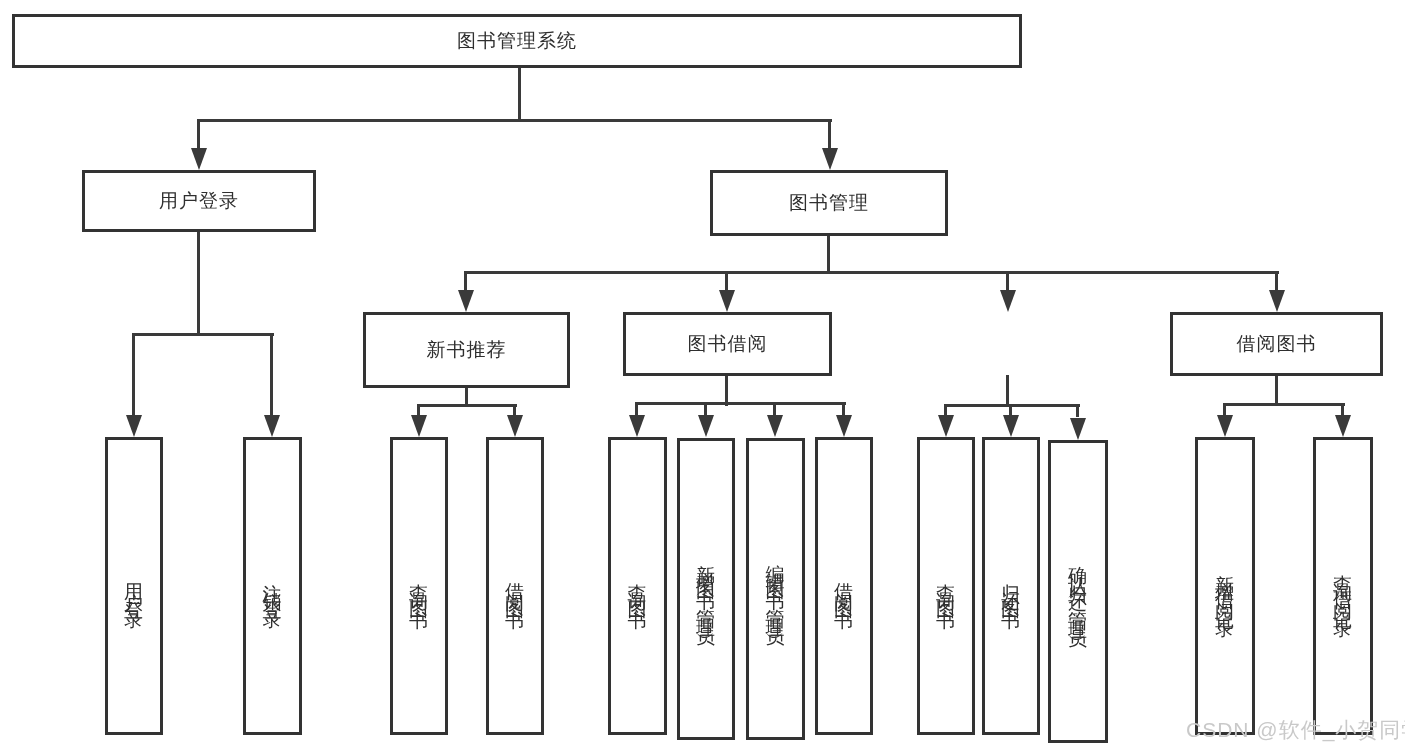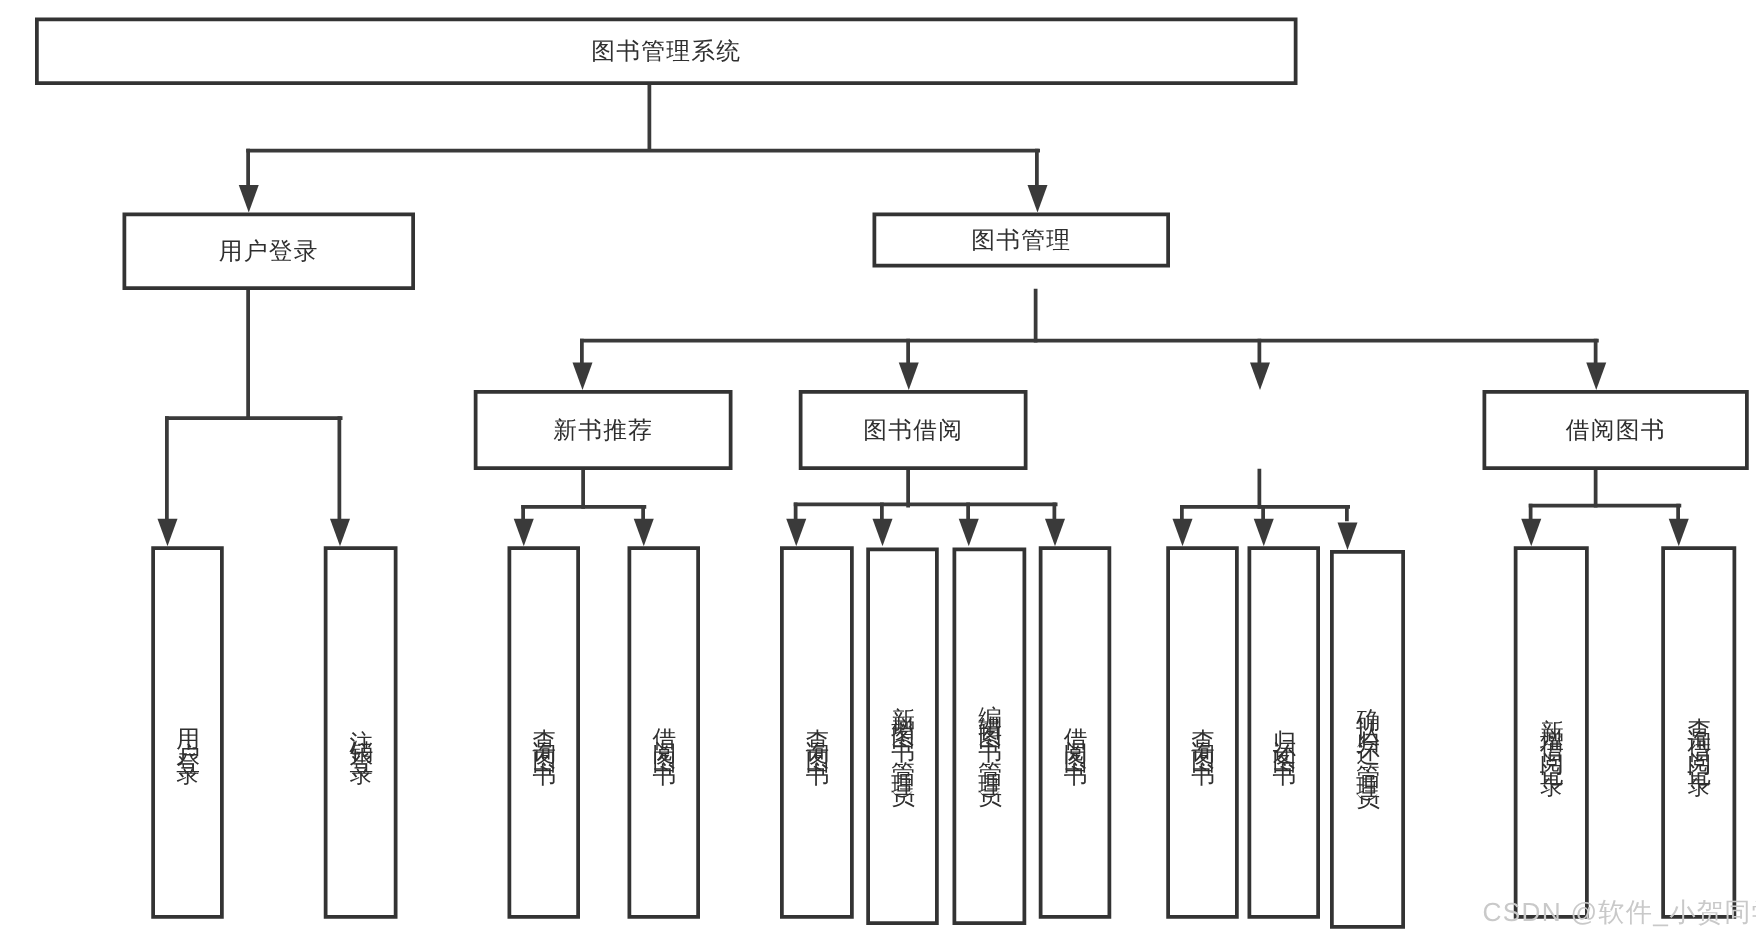--- a/index.html
+++ b/index.html
@@ -7,21 +7,20 @@
   }
   html,body{margin:0;padding:0;background:#fff;}
   body{font-family:"Liberation Sans","DejaVu Sans",sans-serif;}
   .canvas{position:relative;width:1405px;height:747px;background:var(--fill);overflow:hidden;}
   .box{
     position:absolute;box-sizing:border-box;background:var(--fill);
     border:3px solid var(--border);
     display:flex;align-items:center;justify-content:center;
     color:var(--text);font-size:19px;letter-spacing:1px;
     z-index:2;
-    margin-left:16px;
   }
   .vbox span{
     writing-mode:vertical-rl;text-orientation:mixed;
     letter-spacing:9px;line-height:1;white-space:nowrap;
   }
   .hline{position:absolute;height:3px;background:var(--line);z-index:1;}
   .vline{position:absolute;width:3px;background:var(--line);z-index:1;}
   .arrow{
     position:absolute;width:0;height:0;z-index:1;
     border-left:8px solid transparent;border-right:8px solid transparent;
@@ -44,21 +43,21 @@
   <div class="vline" style="left:518px;top:67px;height:54px"></div>
   <div class="hline" style="left:197px;top:119px;width:635px"></div>
   <div class="vline" style="left:197px;top:119px;height:32px"></div>
   <div class="arrow" style="left:191px;top:148px"></div>
   <div class="vline" style="left:828px;top:119px;height:32px"></div>
   <div class="arrow" style="left:822px;top:148px"></div>
 
   <div class="box" style="left:82px;top:170px;width:234px;height:62px">
     <span>用户登录</span>
   </div>
-  <div class="box" style="left:682px;top:170px;width:238px;height:44px">
+  <div class="box" style="left:710px;top:170px;width:238px;height:66px">
     <span>图书管理</span>
   </div>
 
   <div class="vline" style="left:197px;top:231px;height:104px"></div>
   <div class="hline" style="left:132px;top:333px;width:142px"></div>
   <div class="vline" style="left:132px;top:333px;height:85px"></div>
   <div class="arrow" style="left:126px;top:415px"></div>
   <div class="vline" style="left:270px;top:333px;height:85px"></div>
   <div class="arrow" style="left:264px;top:415px"></div>
 
@@ -66,24 +65,24 @@
   <div class="hline" style="left:464px;top:271px;width:815px"></div>
   <div class="vline" style="left:464px;top:271px;height:22px"></div>
   <div class="arrow" style="left:458px;top:290px"></div>
   <div class="vline" style="left:725px;top:271px;height:22px"></div>
   <div class="arrow" style="left:719px;top:290px"></div>
   <div class="vline" style="left:1006px;top:271px;height:22px"></div>
   <div class="arrow" style="left:1000px;top:290px"></div>
   <div class="vline" style="left:1275px;top:271px;height:22px"></div>
   <div class="arrow" style="left:1269px;top:290px"></div>
 
-  <div class="box" style="left:363px;top:312px;width:207px;height:64px">
+  <div class="box" style="left:363px;top:312px;width:207px;height:76px">
     <span>新书推荐</span>
   </div>
-  <div class="box" style="left:623px;top:312px;width:183px;height:64px">
+  <div class="box" style="left:623px;top:312px;width:209px;height:64px">
     <span>图书借阅</span>
   </div>
   <div class="box" style="left:1170px;top:312px;width:213px;height:64px">
     <span>借阅图书</span>
   </div>
 
   <div class="vline" style="left:465px;top:375px;height:32px"></div>
   <div class="hline" style="left:417px;top:404px;width:100px"></div>
   <div class="vline" style="left:417px;top:404px;height:13px"></div>
   <div class="arrow" style="left:411px;top:415px"></div>

